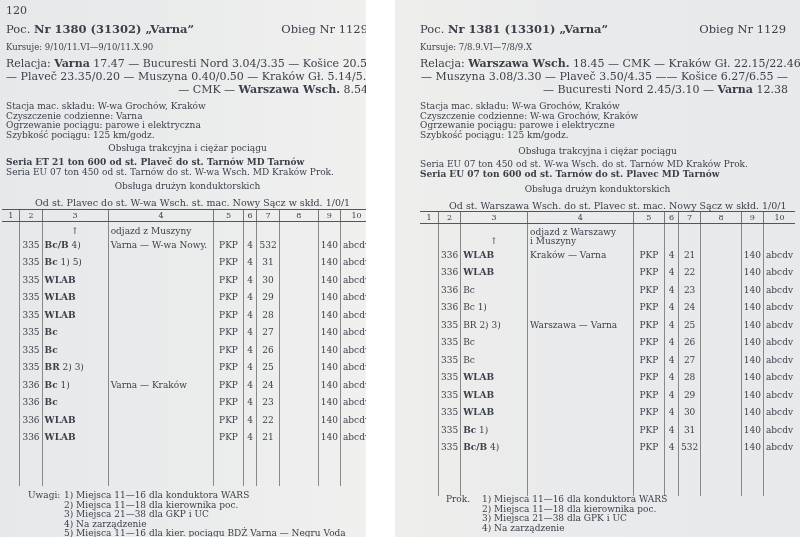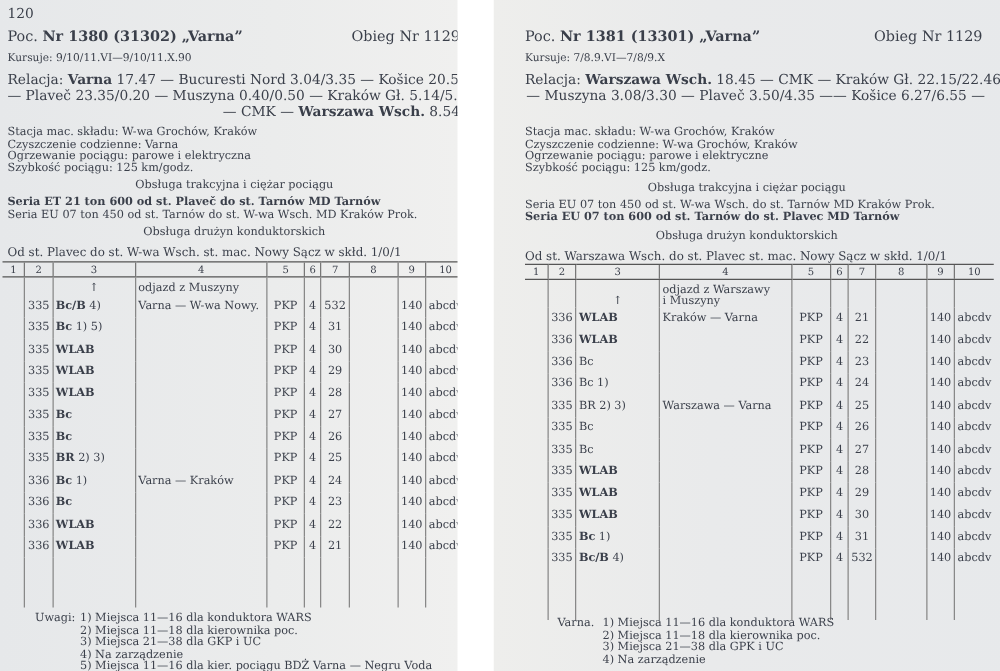--- a/index.html
+++ b/index.html
@@ -24,21 +24,21 @@
   .relacja .line { white-space:nowrap; }
   .relacja .r { text-align:right; }
   .info { position:absolute; top:102px; font-size:9px; line-height:9.5px; }
   .left .info { left:6px; }
   .right .info { left:25px; }
   .center-head { position:absolute; font-size:9px; text-align:center; }
   .traction { position:absolute; font-size:9px; line-height:10px; }
   .left .traction { left:6px; top:157px; }
   .right .traction { left:25px; top:157px; }
   .b { font-weight:bold; }
-  .conductor { position:absolute; font-size:9.5px; white-space:nowrap; }
+  .conductor { position:absolute; font-size:9.5px; white-space:nowrap;margin-left:29px; }
   table.comp { position:absolute; border-collapse:collapse; font-size:9px; }
   table.comp th { font-weight:normal; font-size:8px; border-top:1.5px solid #555; border-bottom:1.5px solid #555; border-left:1px solid #777; height:11px; padding:0; text-align:center; }
   table.comp th:first-child { border-left:none; }
   table.comp td { border-left:1px solid #888; padding:0 2px; height:17.5px; white-space:nowrap; vertical-align:middle; }
   table.comp td:first-child { border-left:none; }
   table.comp tr.pre td { height:14px; font-size:9px; vertical-align:bottom; }
   table.comp tr.tail td { height:40px; }
   .c3 { font-weight:bold; }
   .c3 .n { font-weight:normal; }
   .ctr { text-align:center; }
@@ -287,20 +287,21 @@
   <div class="pnum">121</div>
   <div class="title-row">
     <span>Poc.</span>
     <span class="b">Nr 1381 (13301) „Varna”</span>
     <span class="obieg">Obieg Nr 1129</span>
   </div>
   <div class="kursuje">Kursuje: 7/8.9.VI—7/8/9.X</div>
   <div class="relacja">
     <div class="line"><span>Relacja: </span><span class="b">Warszawa Wsch.</span><span> 18.45 — CMK — Kraków Gł. 22.15/22.46 —</span></div>
     <div class="line r">— Muszyna 3.08/3.30 — Plaveč 3.50/4.35 —— Košice 6.27/6.55 —</div>
+    <div class="line r"><span>— Bucuresti Nord 2.45/3.10 — </span><span class="b">Varna</span><span> 12.38</span></div>
   </div>
   <div class="info">
     <div>Stacja mac. składu: W-wa Grochów, Kraków</div>
     <div>Czyszczenie codzienne: W-wa Grochów, Kraków</div>
     <div>Ogrzewanie pociągu: parowe i elektryczne</div>
     <div>Szybkość pociągu: 125 km/godz.</div>
   </div>
   <div class="center-head" style="left:0;width:405px;top:146px;">Obsługa trakcyjna i ciężar pociągu</div>
   <div class="traction" style="top:159px;">
     <div>Seria EU 07 ton 450 od st. W-wa Wsch. do st. Tarnów MD Kraków Prok.</div>
@@ -503,18 +504,18 @@
           <td></td>
           <td></td>
           <td></td>
           <td></td>
           <td></td>
         </tr>
   </tbody>
     </table>
 
   <div class="uwagi" style="left:27px;top:495px;">
-    <div><span class="label">Varna.</span><span>1)  Miejsca 11—16 dla konduktora WARS</span></div>
+    <div><span class="label">Prok.</span><span>1)  Miejsca 11—16 dla konduktora WARS</span></div>
     <div class="ind">2)  Miejsca 11—18 dla kierownika poc.</div>
     <div class="ind">3)  Miejsca 21—38 dla GPK i UC</div>
     <div class="ind">4)  Na zarządzenie</div>
   </div>
 </div>
 
 </body></html>

